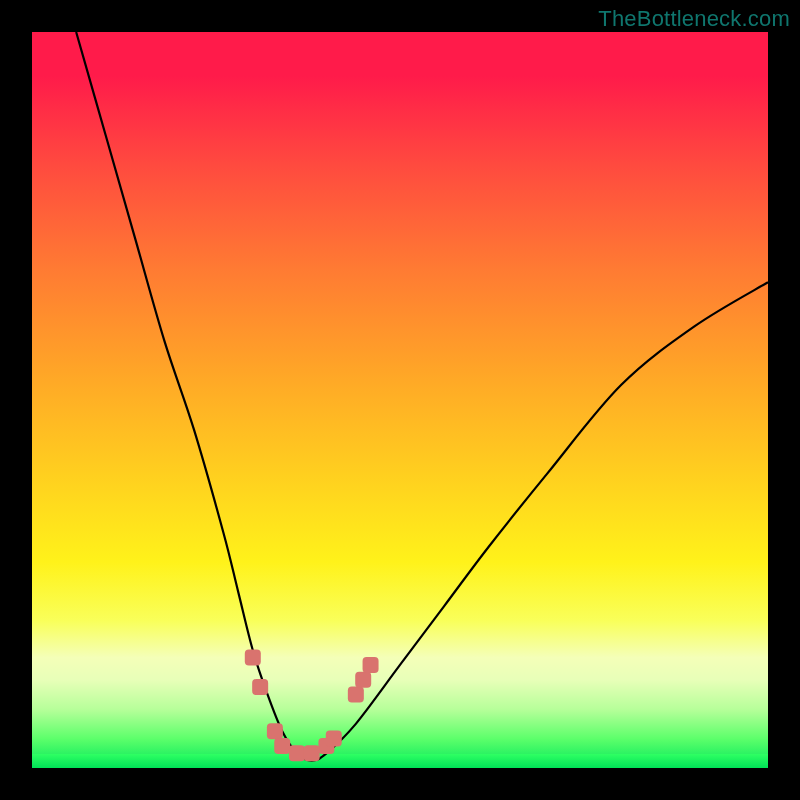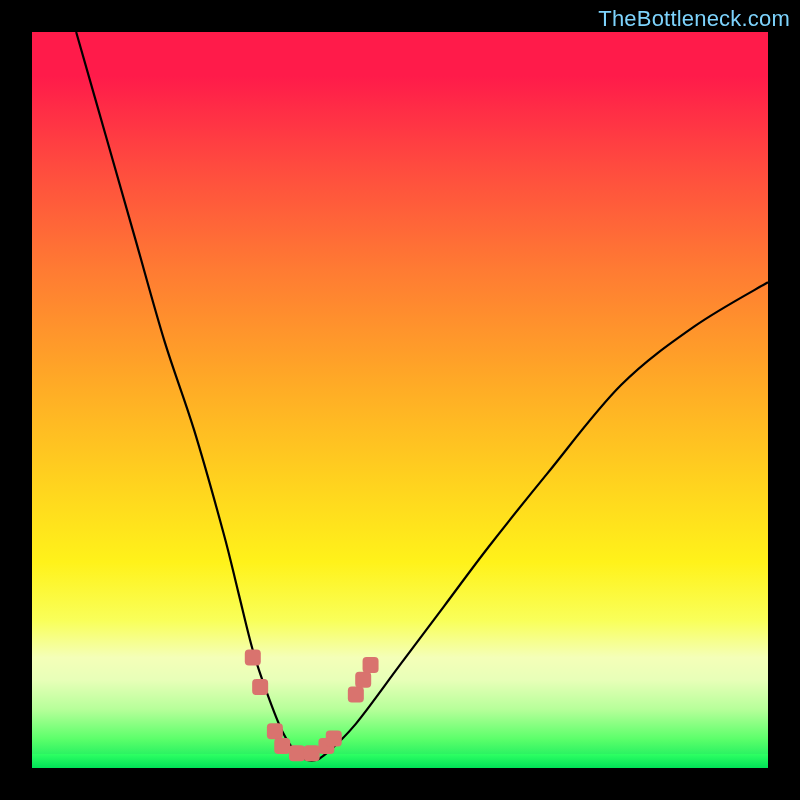--- a/index.html
+++ b/index.html
@@ -46,21 +46,21 @@
     left: 0;
     right: 0;
     bottom: 0;
     height: 14px;
     background: linear-gradient(to bottom, #2fff63 0%, #00e257 100%);
   }
   .watermark {
     position: absolute;
     top: 6px;
     right: 10px;
-    color: #7dd3fc;
+    color: #0f766e;
     font-size: 22px;
     font-weight: 500;
     letter-spacing: 0.2px;
     user-select: none;
   }
   svg.curve {
     position: absolute;
     inset: 0;
     width: 100%;
     height: 100%;

